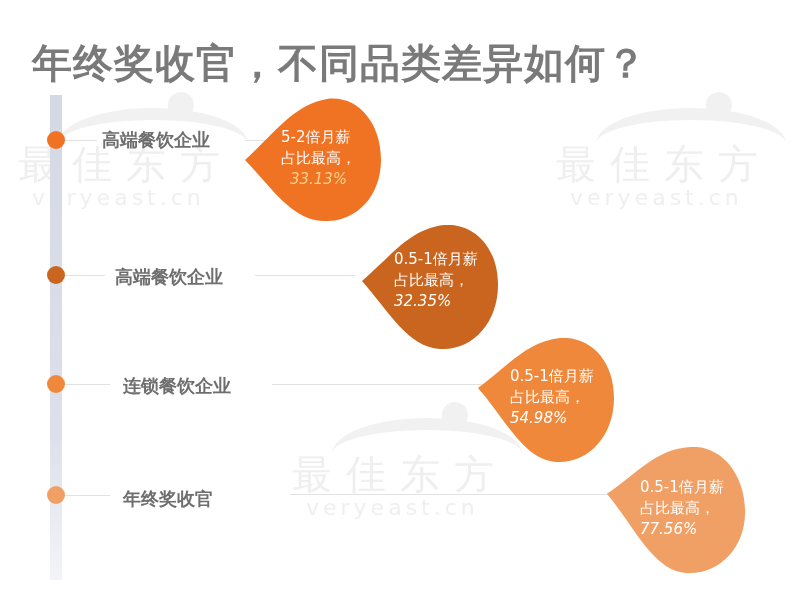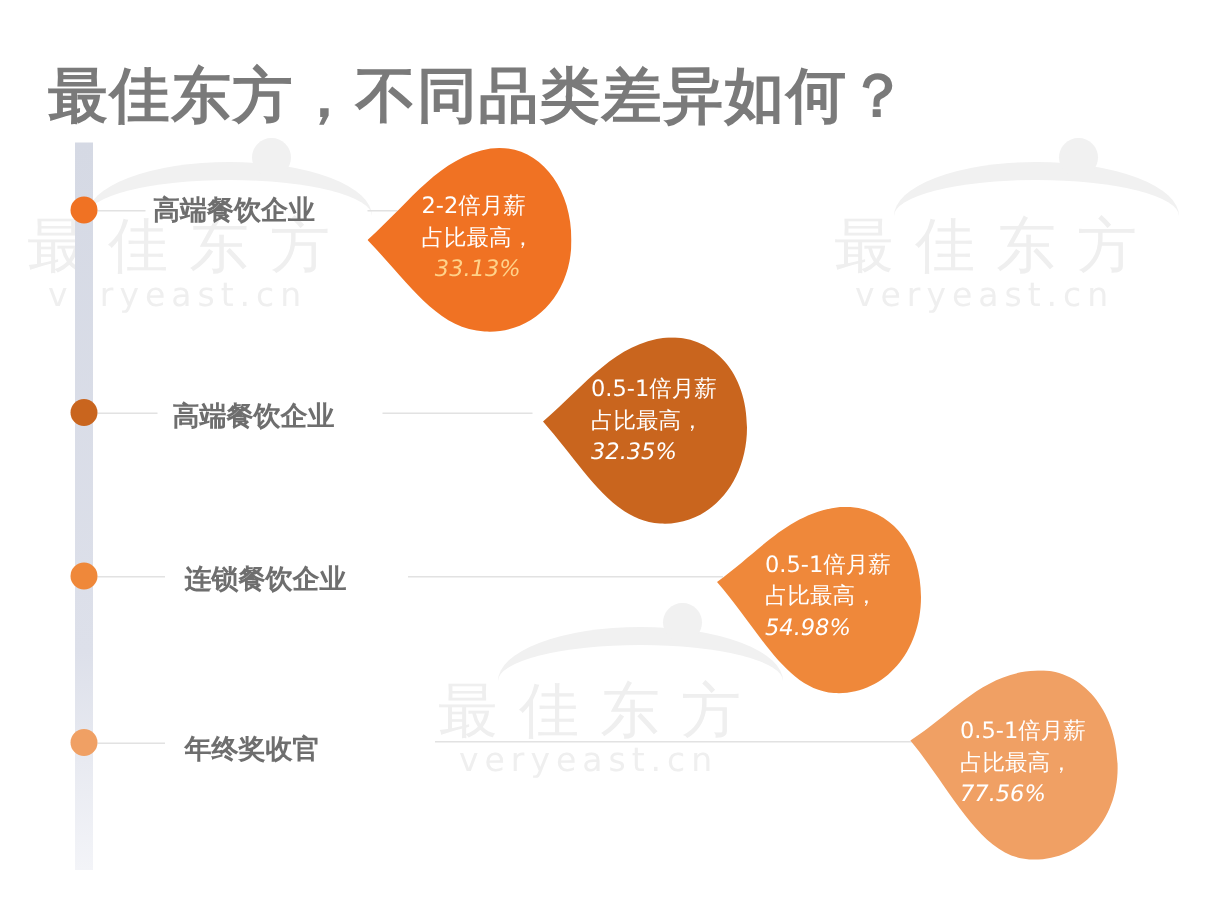--- a/index.html
+++ b/index.html
@@ -51,21 +51,21 @@
   }
   .bubble .txt {
     position: absolute; left: 36px; top: 30px; color: #ffffff;
     font-size: 15px; line-height: 21px; white-space: nowrap;
   }
   .bubble .pct { font-style: italic; }
 </style>
 </head>
 <body>
 
-<div class="title">最佳东方，不同品类差异如何？</div>
+<div class="title">年终奖收官，不同品类差异如何？</div>
 
 <div class="wm" style="left:18px; top:142px;">
   <div class="swoosh"></div>
   <div class="head"></div>
   <span class="cn">最佳东方</span>
   <span class="en">veryeast.cn</span>
 </div>
 <div class="wm" style="left:556px; top:142px;">
   <div class="swoosh"></div>
   <div class="head"></div>
@@ -83,21 +83,21 @@
 
 <div class="dot" style="top:131px; background:#f07223;"></div>
 <div class="line" style="left:65px; width:32px; top:140px;"></div>
 <div class="label" style="left:102px; top:128px;">高端餐饮企业</div>
 <div class="line" style="left:245px; width:20px; top:140px;"></div>
 <div class="bubble" style="left:245px; top:97px;">
   <svg class="shape" viewBox="0 0 136 126">
     <path d="M0,63 C30,36 48,8 82,2 C112,-2 136,25 136,63 C136,100 110,126 78,124 C46,122 28,92 0,63 Z" fill="#f07223"></path>
   </svg>
   <div class="txt">
-    <div>2-2倍月薪</div>
+    <div>5-2倍月薪</div>
     <div>占比最高，</div>
     <div class="pct" style="color:#ffd28a;text-align:center;">33.13%</div>
   </div>
 </div>
 
 <div class="dot" style="top:266px; background:#c9651e;"></div>
 <div class="line" style="left:65px; width:40px; top:275px;"></div>
 <div class="label" style="left:115px; top:265px;">高端餐饮企业</div>
 <div class="line" style="left:255px; width:100px; top:275px;"></div>
 <div class="bubble" style="left:362px; top:225px;">

